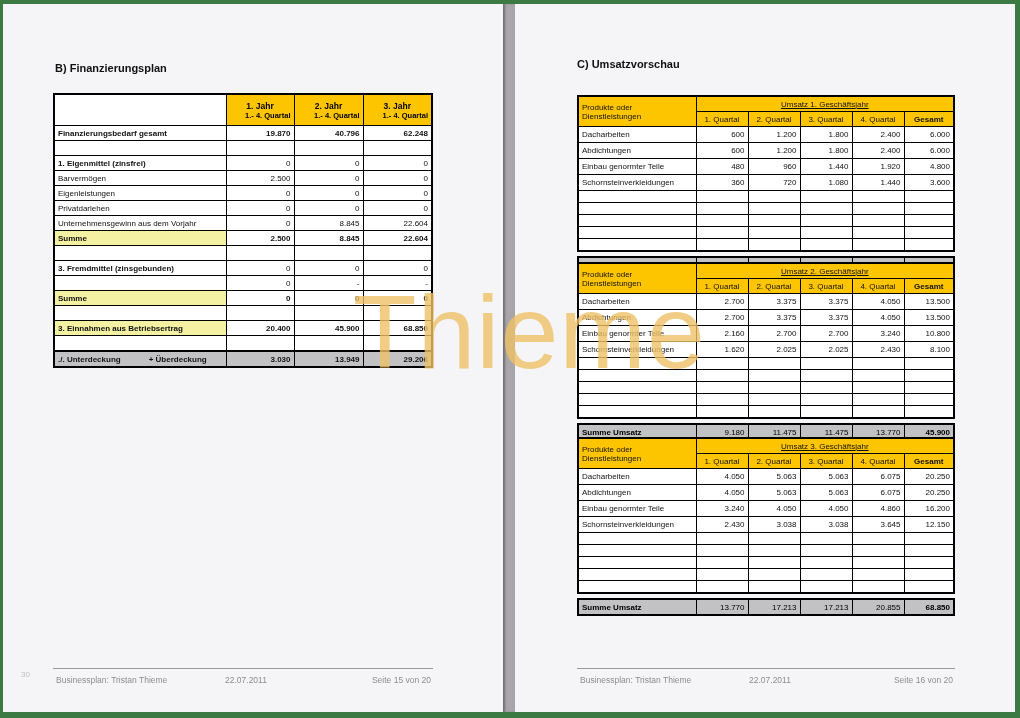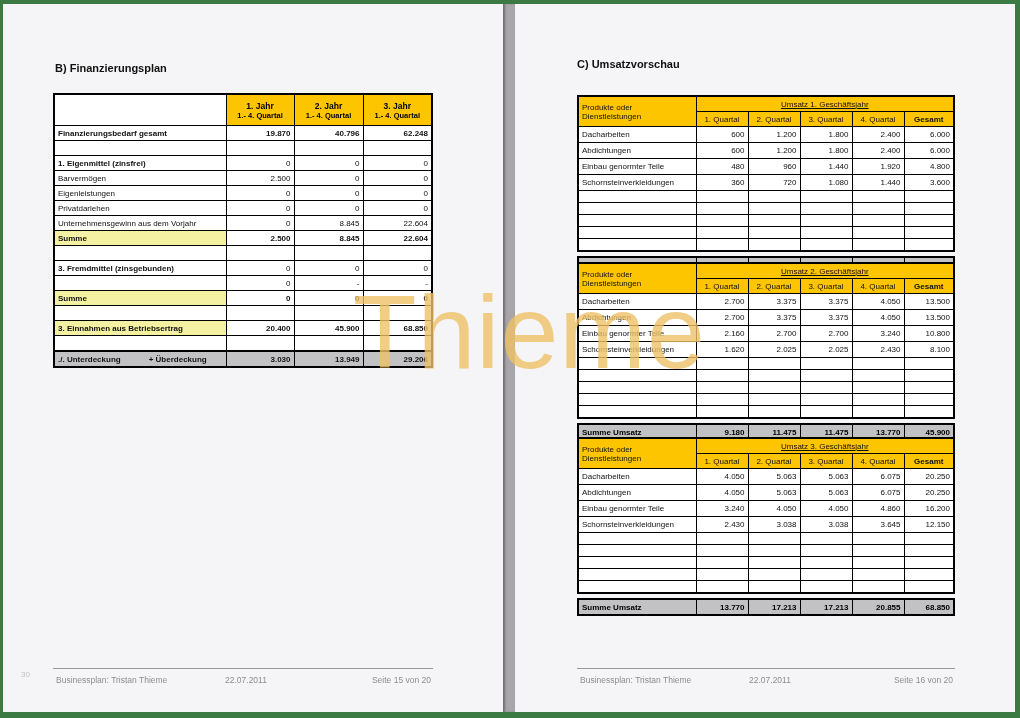--- a/index.html
+++ b/index.html
@@ -25,21 +25,21 @@
 
   
   .fin-wrap{position:absolute;top:89px;left:50px;}
   table{border-collapse:collapse;table-layout:fixed;background:#fff;}
   .fin-table{width:378px;border:2px solid #000;}
   .fin-table th,.fin-table td{border:1px solid #000;font-size:8px;padding:0 3px;overflow:hidden;white-space:nowrap;}
   .fin-table th{height:30px;}
   .th-blank{background:#fff;}
   .th-year{background:#fdc500;text-align:center;vertical-align:middle;}
   .th-year .l1{font-weight:bold;font-size:8.5px;}
-  .th-year .l2{font-weight:bold;font-size:7.5px;}
+  .th-year .l2{font-weight:bold;font-size:7.5px;text-align:right;}
   .fin-table td{height:14px;background:#fff;color:#111;}
   .fin-table td.num{text-align:right;}
   .lbl-bold{font-weight:bold;}
   .val-bold{font-weight:bold;}
   .c-sumlabel{background:#f4f1a2 !important;font-weight:bold;}
   .r-gray td{background:#c2c1c3 !important;font-weight:bold;margin-left:29px;}
   .r-gray{border-top:2px solid #000;}
   .lbl2{display:inline-block;margin-left:28px;}
 
   
@@ -48,21 +48,21 @@
   .um-table th,.um-table td{font-size:8px;padding:0 3px;overflow:hidden;white-space:nowrap;color:#111;}
   .um-table th{background:#fdc500;height:14px;vertical-align:middle;border:1px solid #000;}
   .th-prod{text-align:left;font-weight:normal;}
   .th-span{text-align:center;font-weight:normal;border-bottom:1px solid #000;text-decoration:underline;}
   .th-q{text-align:center;font-weight:normal;border-left-style:none;border-right-style:none;}
   .th-q.gesamt{font-weight:bold;}
   .um-table td{border:1px solid #000;background:#fff;height:15px;}
   .um-table td.num{text-align:right;}
   .um-table tr.r-empty td{height:11px;}
   .sum-table{width:376px;border:2px solid #000;margin-top:4px;}
-  .sum-table td{border:1px solid #000;font-size:8px;padding:0 3px;height:14px;background:#c2c1c3;white-space:nowrap;overflow:hidden;font-weight:bold;}
+  .sum-table td{border:1px solid #000;font-size:8px;padding:0 3px;height:14px;background:#c2c1c3;white-space:nowrap;overflow:hidden;}
   .sum-table td.num{text-align:right;}
   .sum-table td.lbl{font-weight:bold;}
   .sum-table td.gesamt{font-weight:bold;}
 
   
   .footer{position:absolute;top:664px;border-top:1px solid #9a989c;height:22px;font-size:8.5px;color:#8e8c90;}
   .page-left .footer{left:50px;width:380px;}
   .page-right .footer{left:62px;width:378px;}
   .footer span{position:absolute;top:6px;}
   .f-doc{left:3px;}

